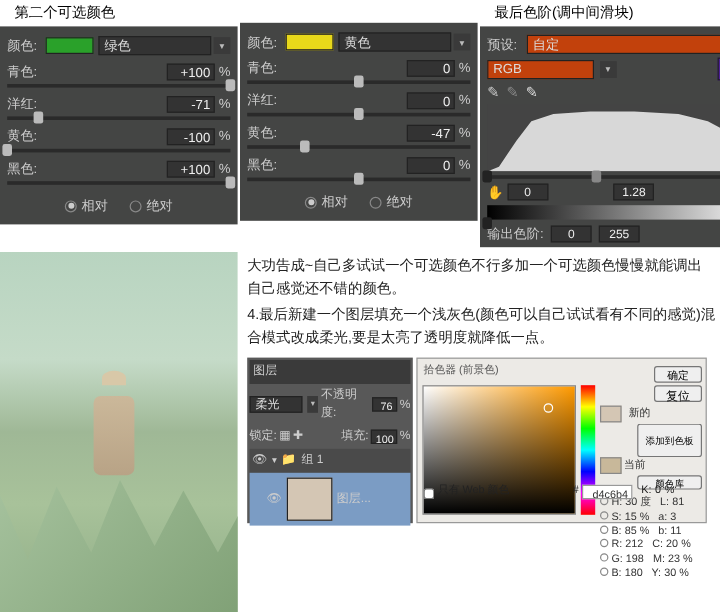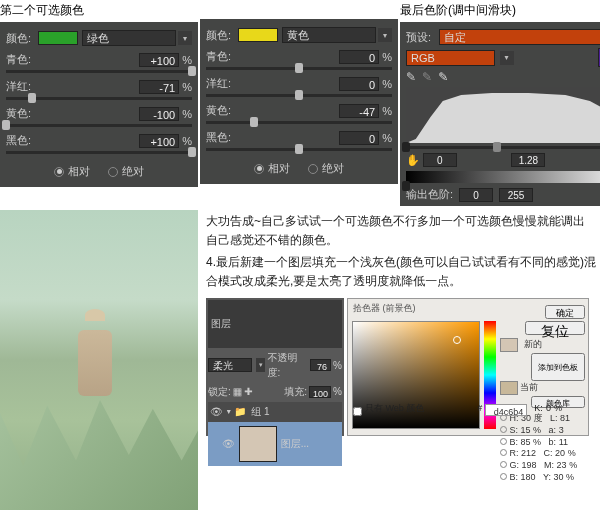--- a/index.html
+++ b/index.html
@@ -1,19 +1,19 @@
 <!DOCTYPE html>
 <html><head>
 <meta charset="utf-8">
 <style>
 *{margin:0;padding:0;box-sizing:border-box;font-family:"Microsoft YaHei",sans-serif}
 body{width:600px;height:513px;background:#fff;overflow:hidden}
 .top-row{display:flex;gap:2px}
 .panel{background:#444544;padding:4px 6px;font-size:11px;color:#ccc}
-.pnl-title{font-size:12px;color:#000;padding:2px 0 3px;background:#fff}
+.pnl-title{font-size:12px;color:#000;padding:2px 12px 3px;background:#fff}
 .sc-panel{width:198px}
 .levels-panel{width:240px}
 .clr-row{display:flex;align-items:center;margin:4px 0}
 .clr-lbl{width:32px}
 .swatch{width:40px;height:14px;border:1px solid #222;display:inline-block}
 .dd-arrow{width:14px;height:14px;background:#3a3a3a;display:inline-flex;align-items:center;justify-content:center;color:#bbb;font-size:8px;margin-left:2px}
 .dd-wide{flex:1;background:#333;height:16px;border:1px solid #222;display:flex;align-items:center;padding:0 4px;color:#ddd}
 .slider-row{margin:6px 0}
 .sl-head{display:flex;align-items:center;margin-bottom:2px}
 .sl-name{flex:1}
@@ -231,21 +231,21 @@
     <div style="position:absolute;bottom:0;left:-20px;width:240px;height:110px;background:linear-gradient(135deg,#a8c4a0 0%,#7e9f74 100%);clip-path:polygon(0 100%,8% 10%,18% 60%,28% 5%,40% 55%,50% 0,62% 50%,72% 8%,84% 55%,94% 15%,100% 100%)"></div>
   </div>
 
   <div class="text-col">
     <p>大功告成~自己多试试一个可选颜色不行多加一个可选颜色慢慢就能调出自己感觉还不错的颜色。</p>
     <p style="margin-top:4px">4.最后新建一个图层填充一个浅灰色(颜色可以自己试试看有不同的感觉)混合模式改成柔光,要是太亮了透明度就降低一点。</p>
 
     <div class="bottom-panels">
 
       <div class="layers-pnl">
-        <div style="display:flex;align-items:flex-end;gap:4px;background:#3a3a3a;padding:16px 3px">
+        <div style="display:flex;align-items:flex-end;gap:4px;background:#3a3a3a;padding:2px 3px">
           <span>图层</span>
         </div>
         <div style="display:flex;align-items:center;gap:2px;padding:2px 0">
           <span class="dd-wide" style="height:14px;width:44px;flex:0 0 44px">柔光</span>
           <span class="dd-arrow" style="width:10px;height:14px;font-size:7px">▾</span>
           <span>不透明度:</span>
           <span class="sl-val" style="width:22px;height:12px;font-size:9px">76</span>
           <span>%</span>
         </div>
         <div style="display:flex;align-items:center;gap:2px;padding:1px 0">
@@ -274,21 +274,21 @@
         <div style="position:absolute;top:3px;left:5px;font-size:9px;color:#555">
           <span>拾色器</span> (<span>前景色</span>)
         </div>
         <div class="picker-main" style="background:linear-gradient(to top,#000,transparent),linear-gradient(to right,#fff,#ff9a00)">
           <div style="position:absolute;right:18px;top:14px;width:8px;height:8px;border:1px solid #fff;border-radius:50%"></div>
         </div>
         <div class="hue-strip"></div>
 
         <div style="position:absolute;left:152px;top:6px;right:3px;font-size:9px;color:#333">
           <button style="width:40px;height:14px;font-size:9px;float:right;margin-bottom:2px">确定</button>
-          <button style="width:60px;height:14px;font-size:14px;float:right;clear:right;margin-bottom:2px">复位</button>
+          <button style="width:40px;height:14px;font-size:10px;float:right;clear:right;margin-bottom:2px">复位</button>
           <div style="clear:both"></div>
           <div style="display:flex;gap:6px;margin:1px 0">
             <span style="width:18px;height:14px;background:#d4c6b4;border:1px solid #888"></span>
             <span>新的</span>
           </div>
           <button style="width:54px;height:28px;font-size:8px;float:right">添加到色板</button>
           <div style="clear:both;display:flex;gap:2px;margin:1px 0">
             <span style="width:18px;height:14px;background:#c8b89a;border:1px solid #888"></span>
             <span>当前</span>
           </div>

